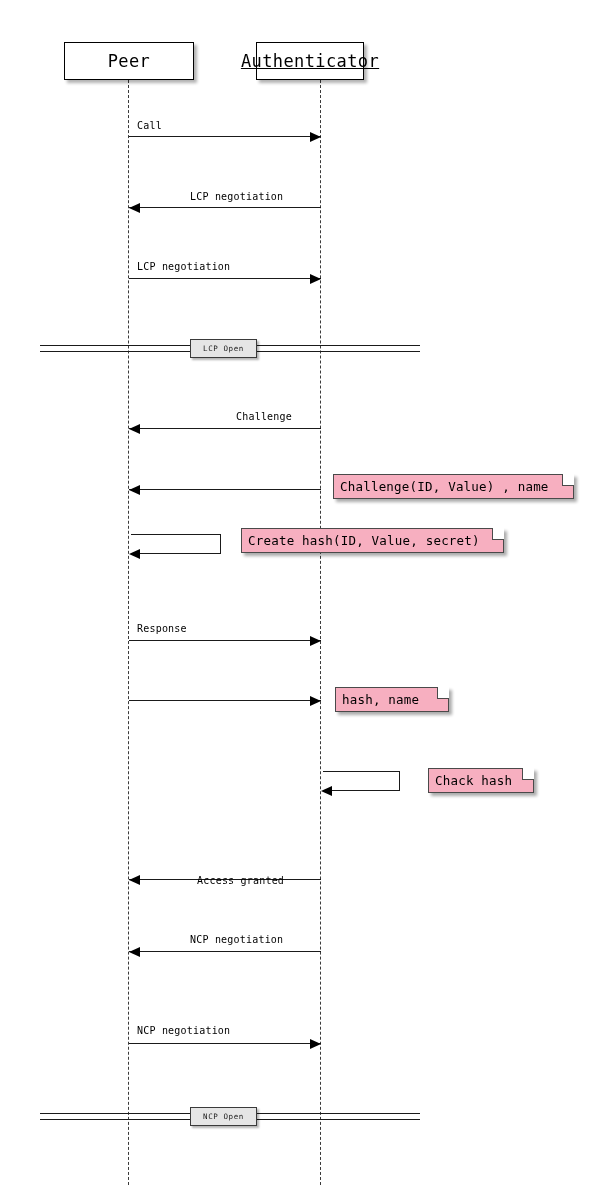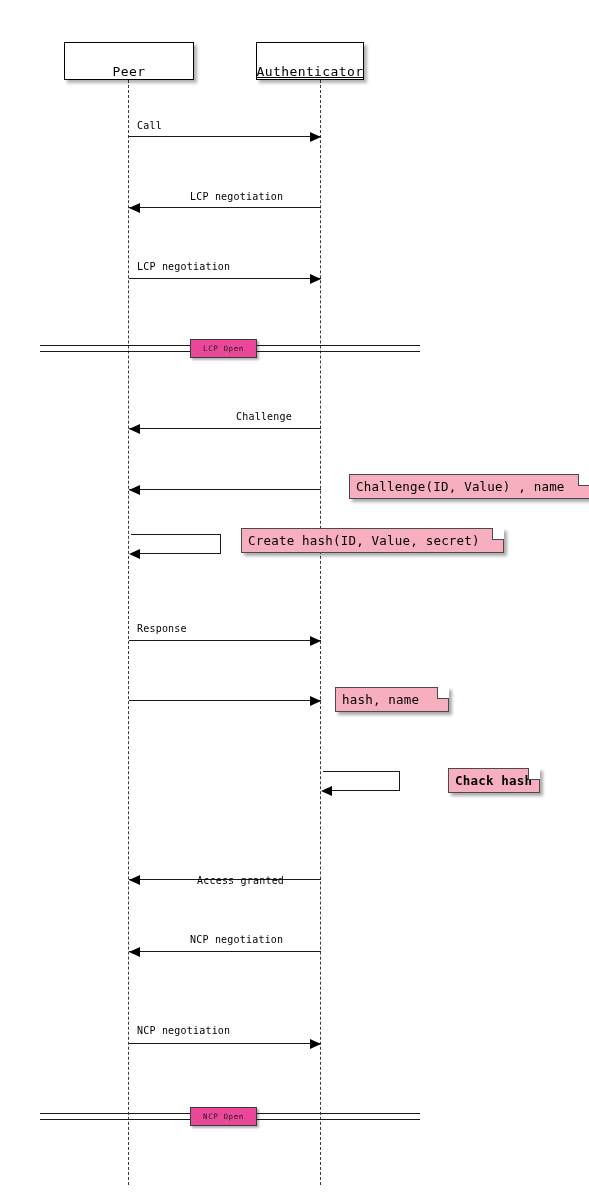--- a/index.html
+++ b/index.html
@@ -17,23 +17,23 @@
   }
 
   
   .participant {
     position: absolute;
     box-sizing: border-box;
     border: 1.6px solid #000000;
     background: #ffffff;
     box-shadow: 3px 3px 3px rgba(0,0,0,0.30);
     display: flex;
-    align-items: flex-end;
+    align-items: center;
     justify-content: center;
-    font-size: 13px;
+    font-size: 17px;
     color: #000000;
     letter-spacing: 0.4px;
     white-space: nowrap;
   }
 
   
   .lifeline {
     position: absolute;
     width: 0;
     border-left: 1.6px dashed #3a3a3a;
@@ -104,21 +104,21 @@
   
   .divider-line {
     position: absolute;
     height: 0;
     border-top: 1.6px solid #1a1a1a;
   }
   .divider-box {
     position: absolute;
     box-sizing: border-box;
     border: 1.4px solid #3a3a3a;
-    background: #ec4899;
+    background: #e5e5e5;
     box-shadow: 2px 2px 2px rgba(0,0,0,0.30);
     display: flex;
     align-items: center;
     justify-content: center;
     font-size: 7.5px;
     color: #1a1a1a;
     letter-spacing: 0.6px;
     white-space: nowrap;
   }
 </style>
@@ -159,24 +159,24 @@
     <div class="msg" style="left: 129px; top: 951px; width: 192px;"></div>
     <div class="arrowhead left" style="top: 947px; left: 129px;"></div>
     <div class="msg-label" style="left: 190px; top: 934px;">NCP negotiation</div>
     <div class="msg" style="left: 129px; top: 1043px; width: 192px;"></div>
     <div class="arrowhead right" style="top: 1039px; left: 310px;"></div>
     <div class="msg-label" style="left: 137px; top: 1025px;">NCP negotiation</div>
     <div class="selfcall" style="left: 131px; top: 534px; width: 90px; height: 20px;"></div>
     <div class="arrowhead left" style="left: 129px; top: 549px;"></div>
     <div class="selfcall" style="left: 323px; top: 771px; width: 77px; height: 20px;"></div>
     <div class="arrowhead left" style="left: 321px; top: 786px;"></div>
-    <div class="note" style="left: 333px; top: 474px; width: 241px; margin-left: 16px;"><span>Challenge(ID, Value) , name</span></div>
+    <div class="note" style="left: 333px; top: 474px; width: 241px;"><span>Challenge(ID, Value) , name</span></div>
     <div class="note" style="left: 241px; top: 528px; width: 263px;"><span>Create hash(ID, Value, secret)</span></div>
     <div class="note" style="left: 335px; top: 687px; width: 114px;"><span>hash, name</span></div>
-    <div class="note" style="left: 448px; top: 768px; width: 92px; font-weight: bold;"><span>Chack hash</span></div>
+    <div class="note" style="left: 428px; top: 768px; width: 106px;"><span>Chack hash</span></div>
     <div class="divider-line" style="left: 40px; top: 345px; width: 380px;"></div>
     <div class="divider-line" style="left: 40px; top: 351px; width: 380px;"></div>
     <div class="divider-box" style="left: 190px; top: 338.5px; width: 67px; height: 19px;">
       <span>LCP Open</span>
     </div>
     <div class="divider-line" style="left: 40px; top: 1113px; width: 380px;"></div>
     <div class="divider-line" style="left: 40px; top: 1119px; width: 380px;"></div>
     <div class="divider-box" style="left: 190px; top: 1106.5px; width: 67px; height: 19px;">
       <span>NCP Open</span>
     </div>

